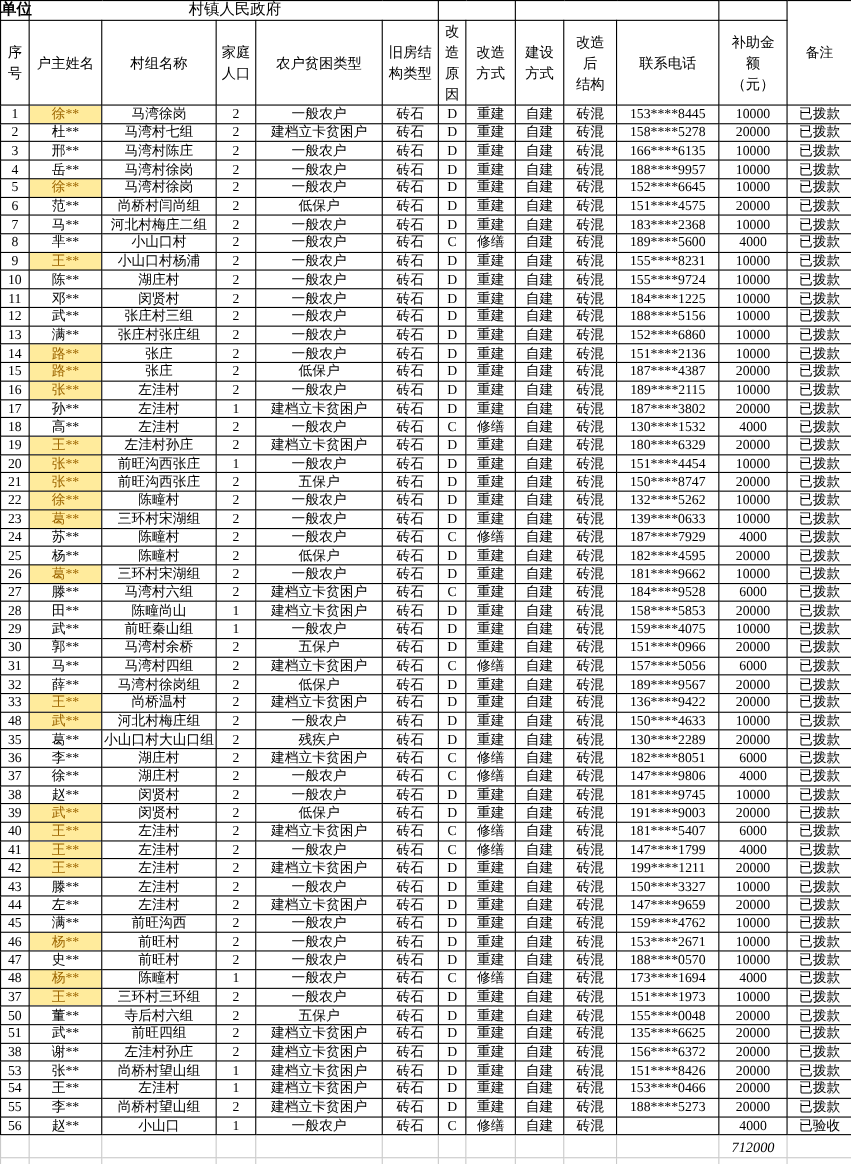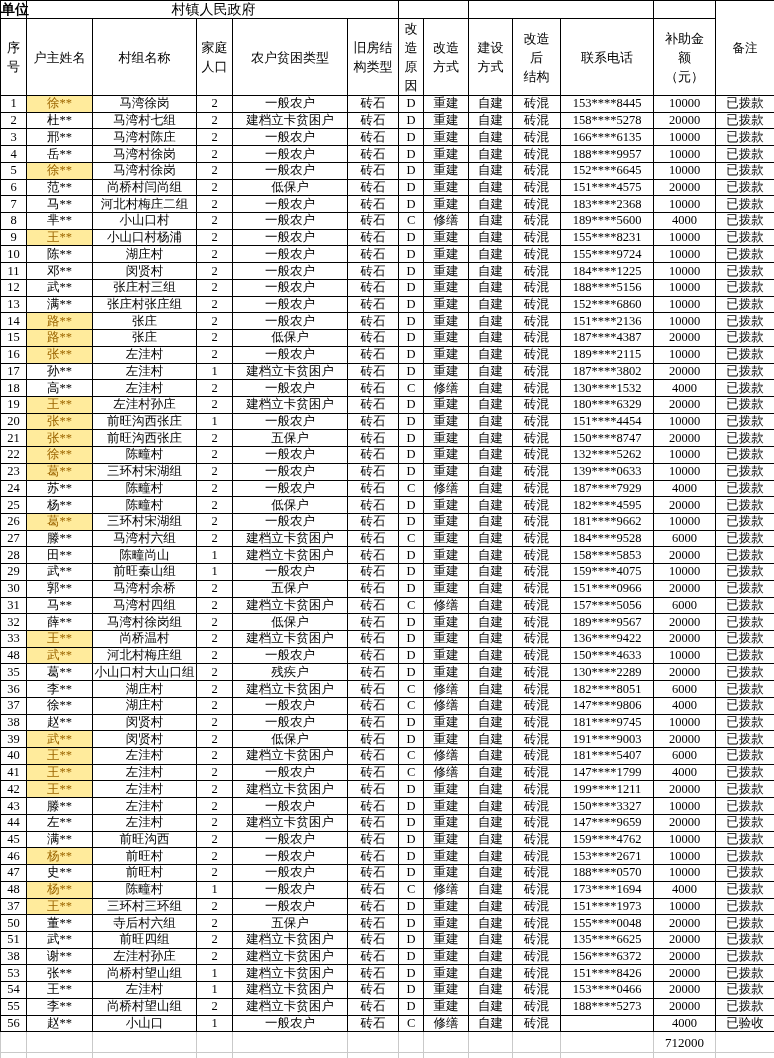--- a/index.html
+++ b/index.html
@@ -42,21 +42,21 @@
     font-size: 13px;
     line-height: 19px;
     white-space: pre-line;
   }
   tbody.data tr { height: 16.73px; }
   td.hl { background: #FFEB9C; color: #9C6500; }
   tr.grayrow td {
     border: 1px solid #c9c9c9;
     font-size: 13px;
   }
-  tr.grayrow.totalrow { height: 21px; }
+  tr.grayrow.totalrow { height: 21px; font-style: italic; }
   tr.grayrow.fillrow { height: 12px; }
 </style>
 </head>
 <body>
 
 <table class="sheet">
   <colgroup>
     <col style="width:26px">
       <col style="width:66px">
       <col style="width:104px">

